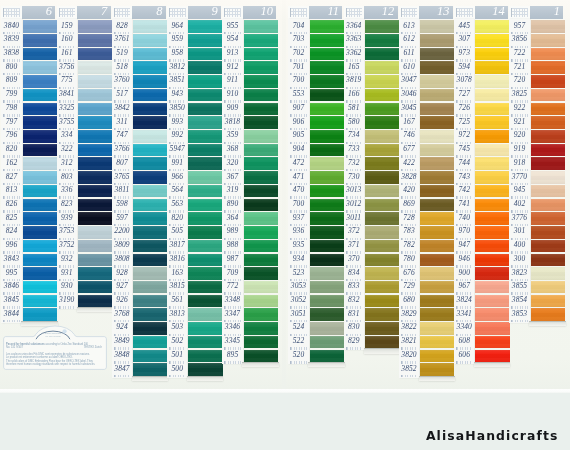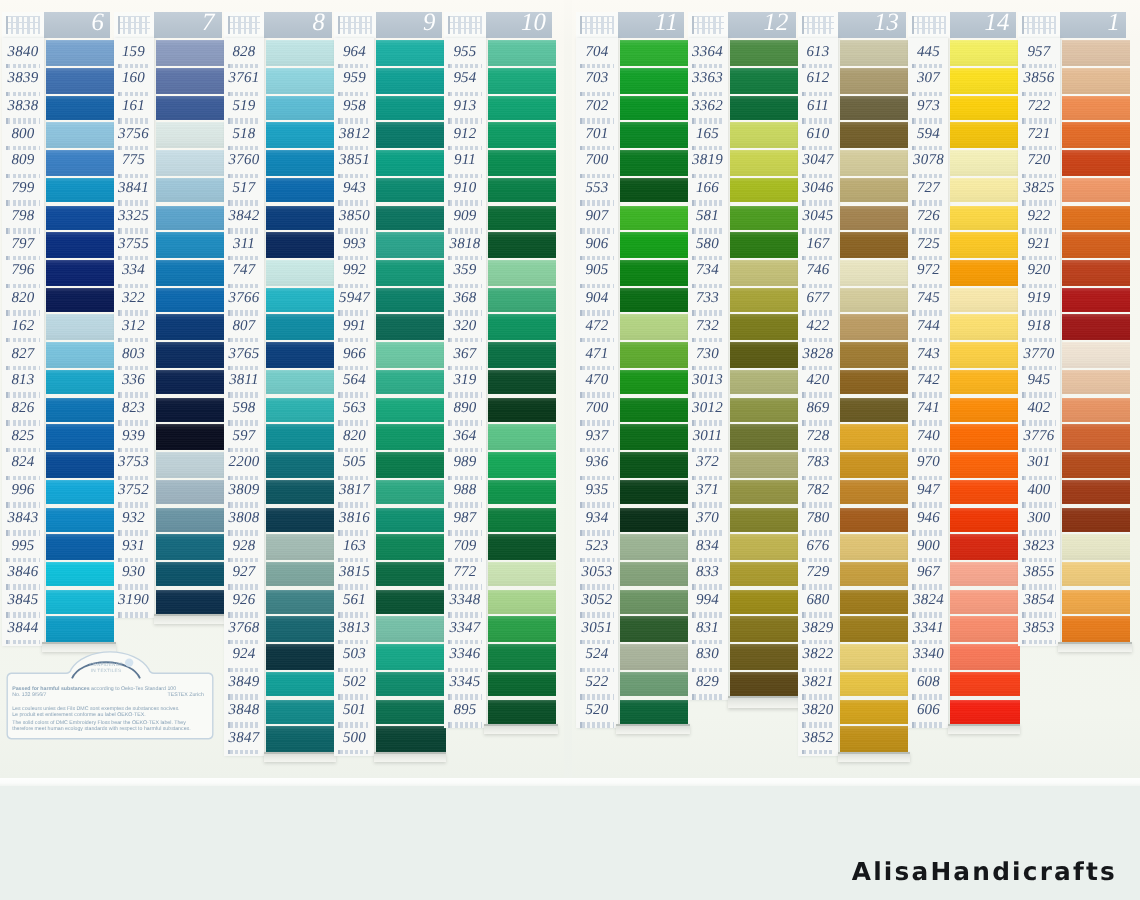--- a/index.html
+++ b/index.html
@@ -971,21 +971,21 @@
               <div class="lab">834</div>
               <div class="bc"></div>
               <div class="sw" style="background: rgb(192, 180, 80);"></div>
             </div>
             <div class="row">
               <div class="lab">833</div>
               <div class="bc"></div>
               <div class="sw" style="background: rgb(172, 156, 48);"></div>
             </div>
             <div class="row">
-              <div class="lab">994</div>
+              <div class="lab">832</div>
               <div class="bc"></div>
               <div class="sw" style="background: rgb(156, 140, 24);"></div>
             </div>
             <div class="row">
               <div class="lab">831</div>
               <div class="bc"></div>
               <div class="sw" style="background: rgb(132, 116, 28);"></div>
             </div>
             <div class="row">
               <div class="lab">830</div>

